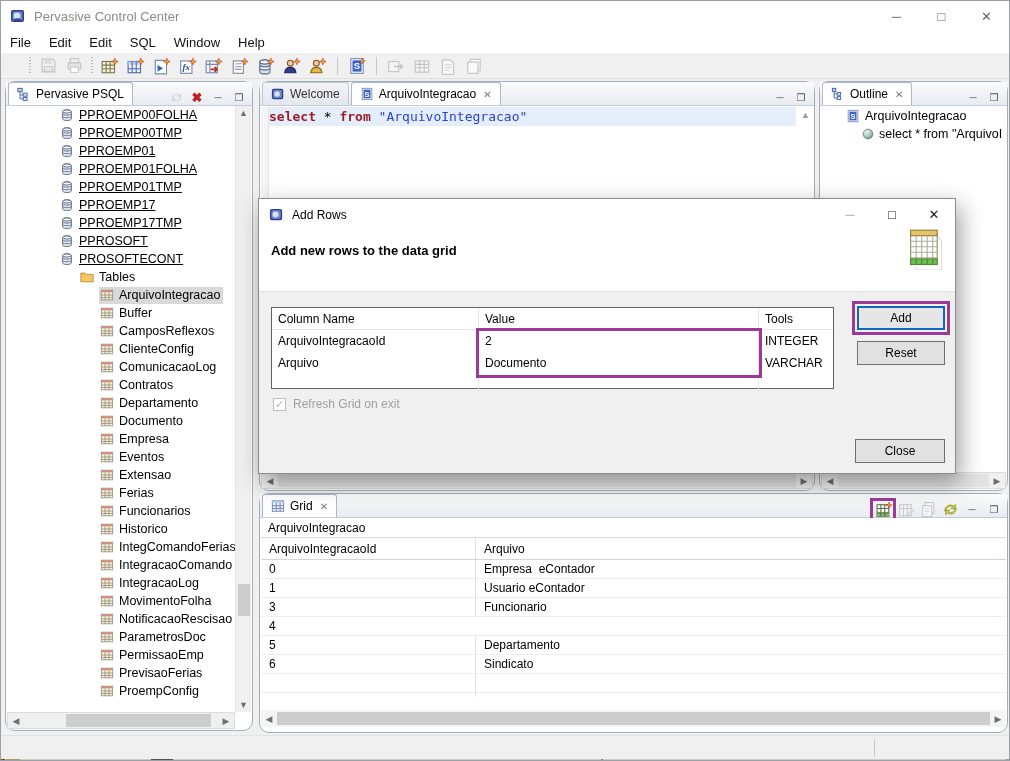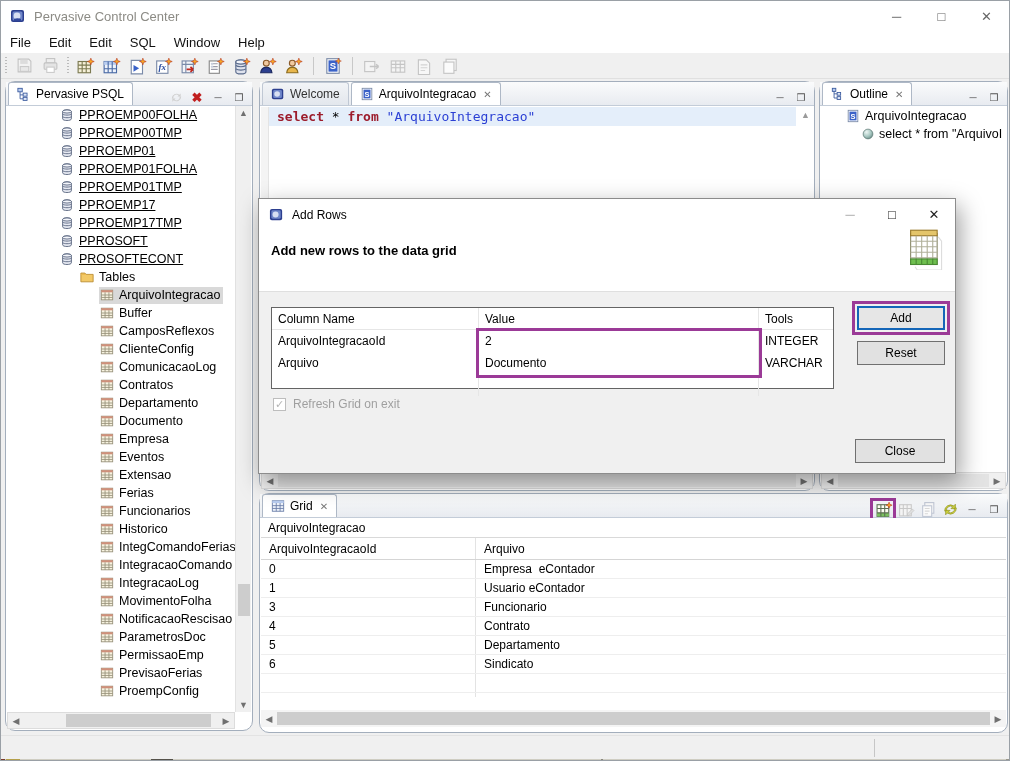--- a/index.html
+++ b/index.html
@@ -10,21 +10,21 @@
     border:1px solid #9aa0a6; overflow:hidden; font-size:12px; color:#000;
   }
   
   .titlebar { position:absolute; left:0; top:0; width:100%; height:30px; background:#fff; display:flex; align-items:center; }
   .titlebar .appicon { margin:0 8px 0 9px; }
   .titlebar .title { color:#8c8b85; font-size:13px; }
   .winbtns { position:absolute; right:0; top:0; height:30px; display:flex; }
   .winbtn { width:45px; height:30px; display:flex; align-items:center; justify-content:center; color:#666; font-size:13px; }
   .menubar { position:absolute; left:0; top:30px; width:100%; height:22px; background:#fff; display:flex; align-items:center; }
   .menu-item { padding:3px 9px; font-size:13px; color:#111; }
-  .toolbar { position:absolute; left:0; top:52px; width:100%; height:26px; background:#f0f0f0; border-bottom:1px solid #e0e0e0; display:flex; align-items:center; }
+  .toolbar { position:absolute; left:0; top:52px; width:100%; height:26px; background:#f0f0f0; border-bottom:1px solid #e0e0e0; display:flex; align-items:center;padding-left:24px; }
   .tsep { width:1px; height:18px; background:#c8c8c8; margin:0 6px; }
   .thandle { width:4px; height:18px; margin:0 3px; background-image:repeating-linear-gradient(#bbb 0 1px, transparent 1px 3px); background-size:2px 100%; background-repeat:no-repeat; background-position:1px 0; }
   .ticonbtn { width:26px; height:24px; display:flex; align-items:center; justify-content:center; }
   
   .panel { position:absolute; background:#fff; border:1px solid #a3aebc; border-radius:10px; }
   .tabbar { position:absolute; left:0; top:0; right:0; height:24px; background:linear-gradient(#fafbfc,#e8ebf0); border-bottom:1px solid #c3ccd8; display:flex; align-items:flex-end; }
   .tab { height:23px; display:flex; align-items:center; gap:5px; padding:0 8px; border:1px solid #aeb8c6; border-bottom:none; border-radius:3px 3px 0 0; background:#fff; margin-left:2px; font-size:12px; white-space:nowrap; }
   .tab.inactive { background:linear-gradient(#f2f4f7,#e3e7ed); border-color:#c0c8d4; color:#333; }
   .tab .closex { color:#777; font-size:10px; margin-left:2px; }
   .panelbtns { margin-left:auto; display:flex; align-items:center; gap:3px; padding-right:4px; }
@@ -39,21 +39,21 @@
   
   .tree { position:absolute; left:1px; top:24px; right:17px; bottom:18px; overflow:hidden; background:#fff; }
   .tree-row { height:18px; display:flex; align-items:center; white-space:nowrap; }
   .row-inner { display:flex; align-items:center; gap:5px; padding:0 3px 0 1px; height:17px; }
   .tree-row.selected .row-inner { background:#d9d9d9; }
   .indent-db .row-inner { margin-left:52px;text-decoration:underline; }
   .indent-folder .row-inner { margin-left:72px; }
   .indent-table .row-inner { margin-left:92px; }
   .tlabel { font-size:12.5px; }
   
-  .ed-line { position:absolute; left:9px; right:18px; top:25px; height:19px; background:#e4eefa; display:flex; align-items:center; font-family:"DejaVu Sans Mono", monospace; font-size:13px; padding-left:8px; white-space:pre; }
+  .ed-line { position:absolute; left:9px; right:18px; top:25px; height:19px; background:#e4eefa; display:flex; align-items:center; font-family:"DejaVu Sans Mono", monospace; font-size:13px; padding-left:0; white-space:pre; }
   .kw { color:#9c1c2c; font-weight:bold; }
   .str { color:#2a3fd4; }
   .ed-gutter { position:absolute; left:1px; top:25px; width:8px; bottom:18px; background:#f4f4f4; border-right:1px solid #e4e4e4; }
   .ed-uparrow { position:absolute; right:4px; top:28px; color:#9a9a9a; font-size:9px; }
   
   #dialog { position:absolute; left:257px; top:197px; width:698px; height:276px; background:#f0f0f0; border:1px solid #8c8c8c; box-shadow:4px 8px 22px rgba(0,0,0,.38); }
   .dlg-title { position:absolute; left:0; top:0; width:100%; height:31px; background:#fff; display:flex; align-items:center; }
   .dlg-title .t { font-size:12px; margin-left:8px; }
   .dlg-head { position:absolute; left:0; top:31px; width:100%; height:62px; background:#fff; border-bottom:1px solid #dfdfdf; }
   .dlg-head .h { position:absolute; left:12px; top:13px; font-size:13px; font-weight:bold; }
@@ -859,21 +859,20 @@
             <div class="gc1">Usuario eContador</div>
           </div>
 
           <div class="grow">
             <div class="gc0">3</div>
             <div class="gc1">Funcionario</div>
           </div>
 
           <div class="grow">
             <div class="gc0">4</div>
-            <div class="gc1">Contrato</div>
           </div>
 
           <div class="grow">
             <div class="gc0">5</div>
             <div class="gc1">Departamento</div>
           </div>
 
           <div class="grow">
             <div class="gc0">6</div>
             <div class="gc1">Sindicato</div>

